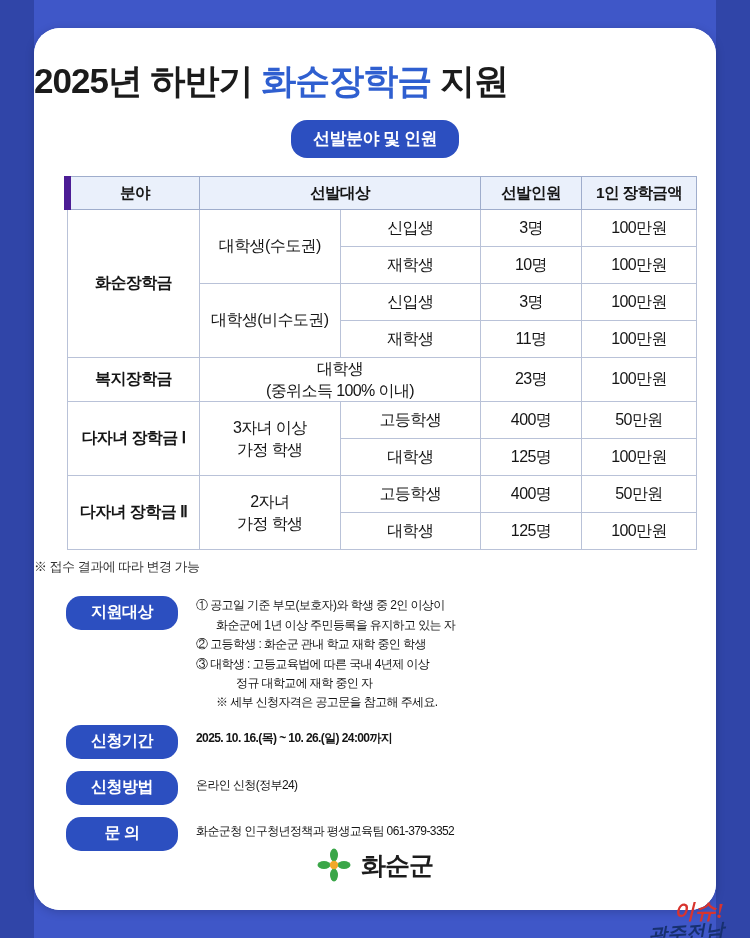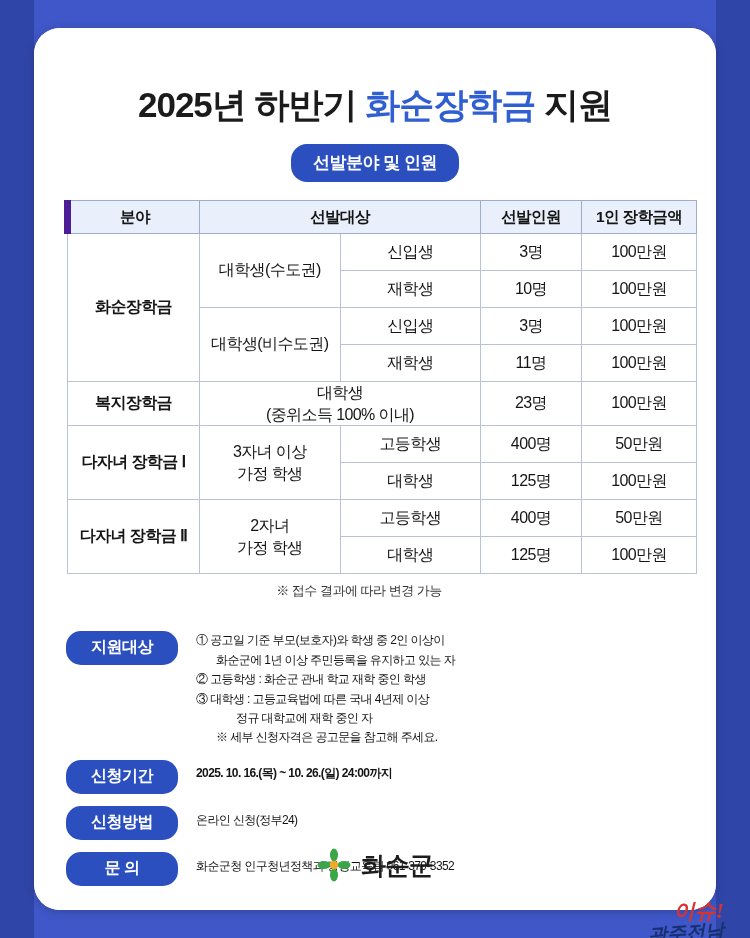--- a/index.html
+++ b/index.html
@@ -45,22 +45,22 @@
   .card-inner {
     position: absolute;
     left: 0; top: 0;
     width: 682px;
     height: 882px;
     background: #fff;
     border-radius: 24px;
   }
   
   .title-wrap {
-    text-align: center;
-    margin-top: 56px;
+    text-align: left;
+    margin-top: 32px;
   }
   .title {
     font-size: 35px;
     font-weight: bold;
     color: #1b1b1b;
     letter-spacing: -1px;
     line-height: 1.2;
     white-space: nowrap;
   }
   .title .accent {
@@ -111,29 +111,29 @@
     border-left: 7px solid #4c1d95;
   }
   .cat-cell {
     font-weight: bold;
     font-size: 16px;
   }
   .tworow {
     line-height: 1.35;
   }
   .note {
-    text-align: center;
+    text-align: left;
     margin: 8px 32px 0 0;
     font-size: 13px;
     color: #333;
     letter-spacing: -0.5px;
   }
   
   .info-block {
-    margin-top: 31px;
+    margin-top: 20px;
     padding-left: 32px;
     padding-right: 20px;
   }
   .info-row {
     display: flex;
     align-items: flex-start;
     margin-bottom: 2px;
   }
   .label-pill {
     flex: 0 0 auto;

